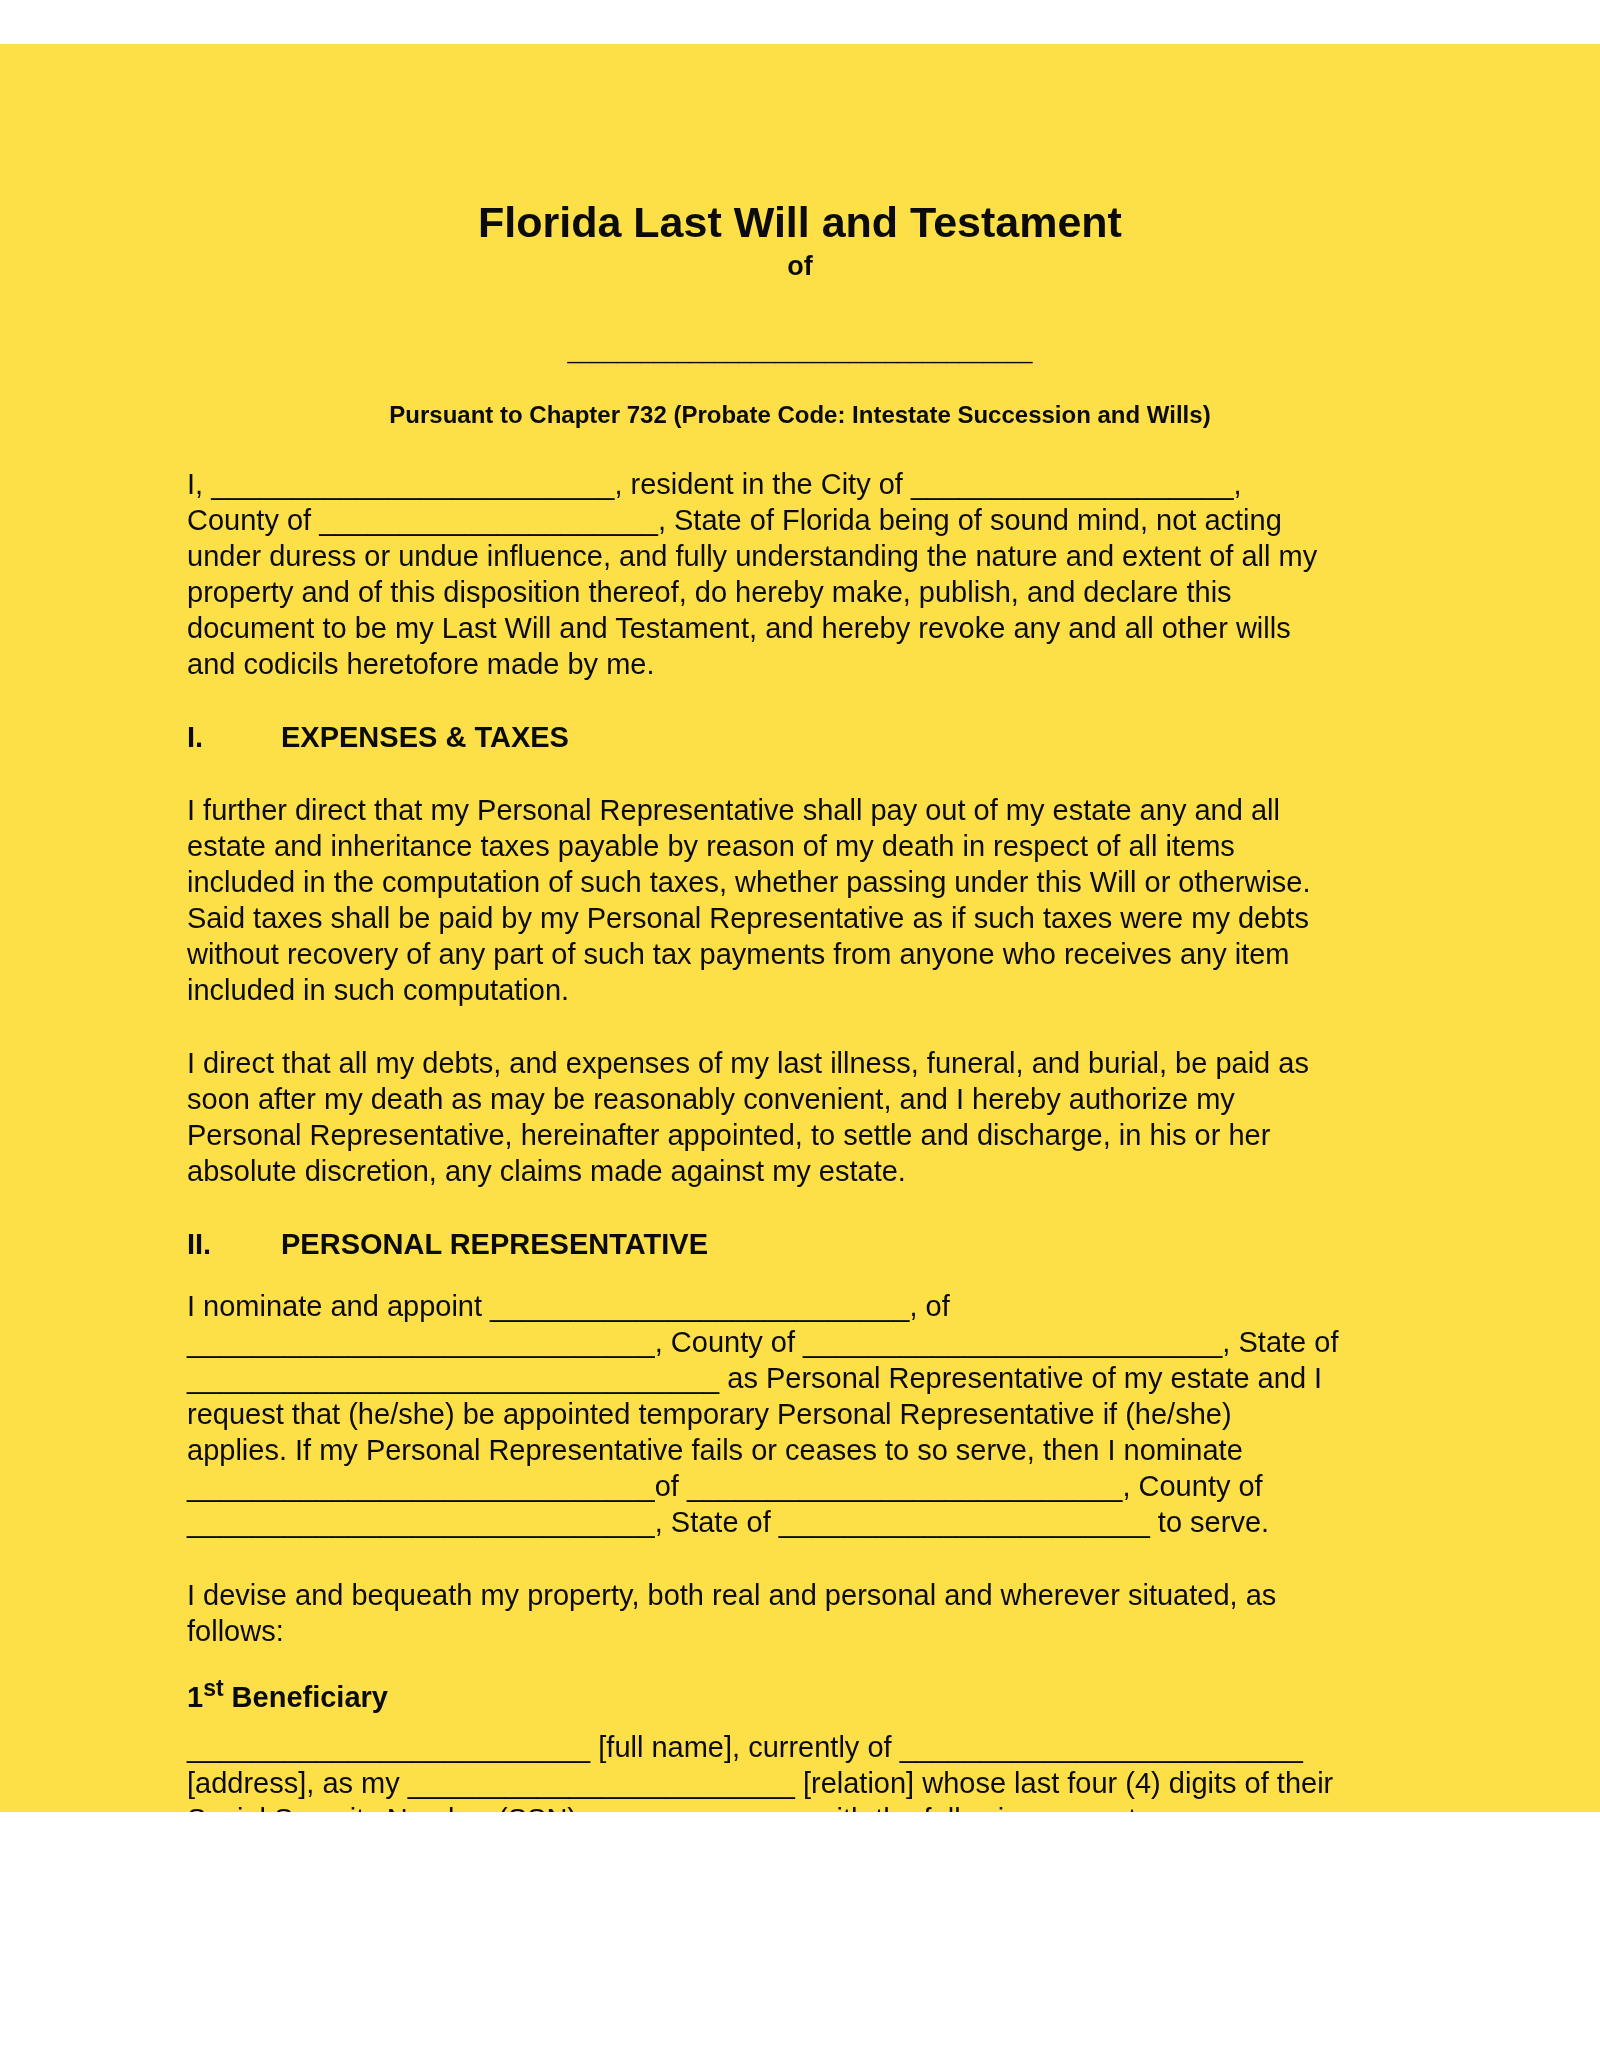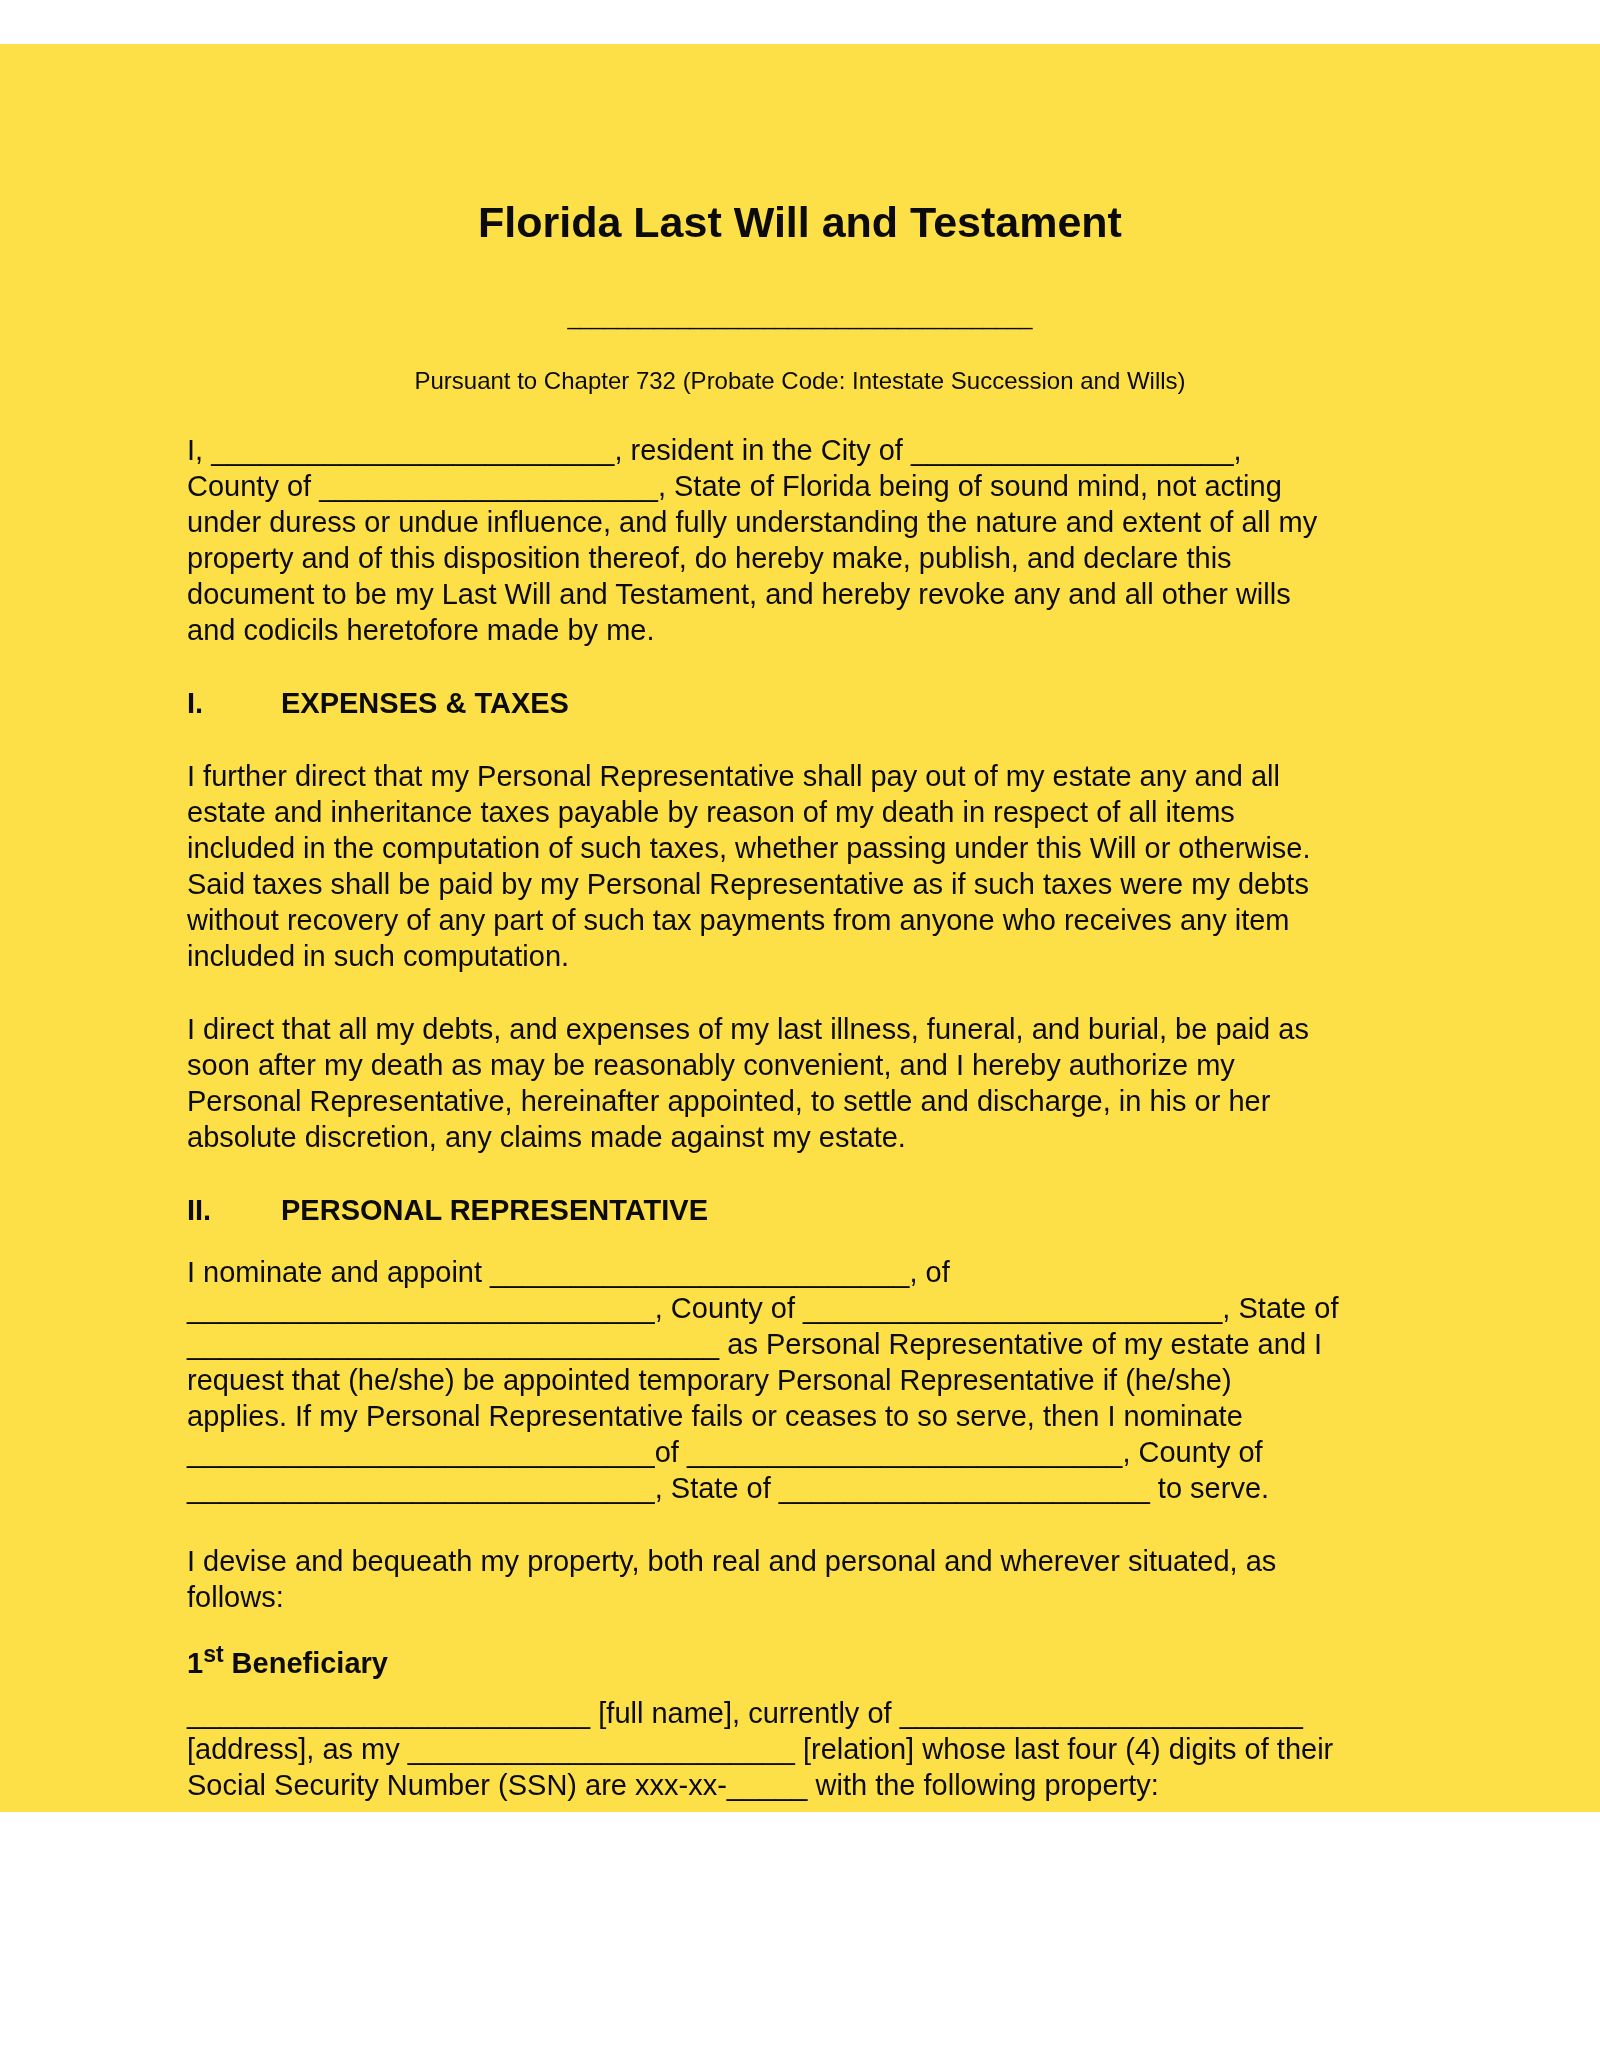--- a/index.html
+++ b/index.html
@@ -35,20 +35,21 @@
     font-size: 22px;
     line-height: 36px;
     text-align: center;
     letter-spacing: 0;
   }
   .statute {
     margin-top: 30px;
     font-size: 24px;
     line-height: 30px;
     text-align: center;
+    font-weight: bold;
   }
   .lines {
     margin: 0;
     line-height: 36px;
     white-space: pre-line;
   }
   .para { margin-top: 37px; }
   .para-tight { margin-top: 26px; }
   .sec-heading {
     margin-top: 37px;
@@ -81,20 +82,21 @@
     height: 50px;
   }
 </style>
 </head>
 <body>
 
 <div class="page">
   <div class="content">
 
     <h1 class="doc-title">Florida Last Will and Testament</h1>
+    <div class="doc-subtitle">of</div>
     <div class="name-blank">______________________________________</div>
     <div class="statute">Pursuant to Chapter 732 (Probate Code: Intestate Succession and Wills)</div>
 
     <p class="lines para" style="margin-top:36px">I, _________________________, resident in the City of ____________________,
 County of _____________________, State of Florida being of sound mind, not acting
 under duress or undue influence, and fully understanding the nature and extent of all my
 property and of this disposition thereof, do hereby make, publish, and declare this
 document to be my Last Will and Testament, and hereby revoke any and all other wills
 and codicils heretofore made by me.</p>
 

